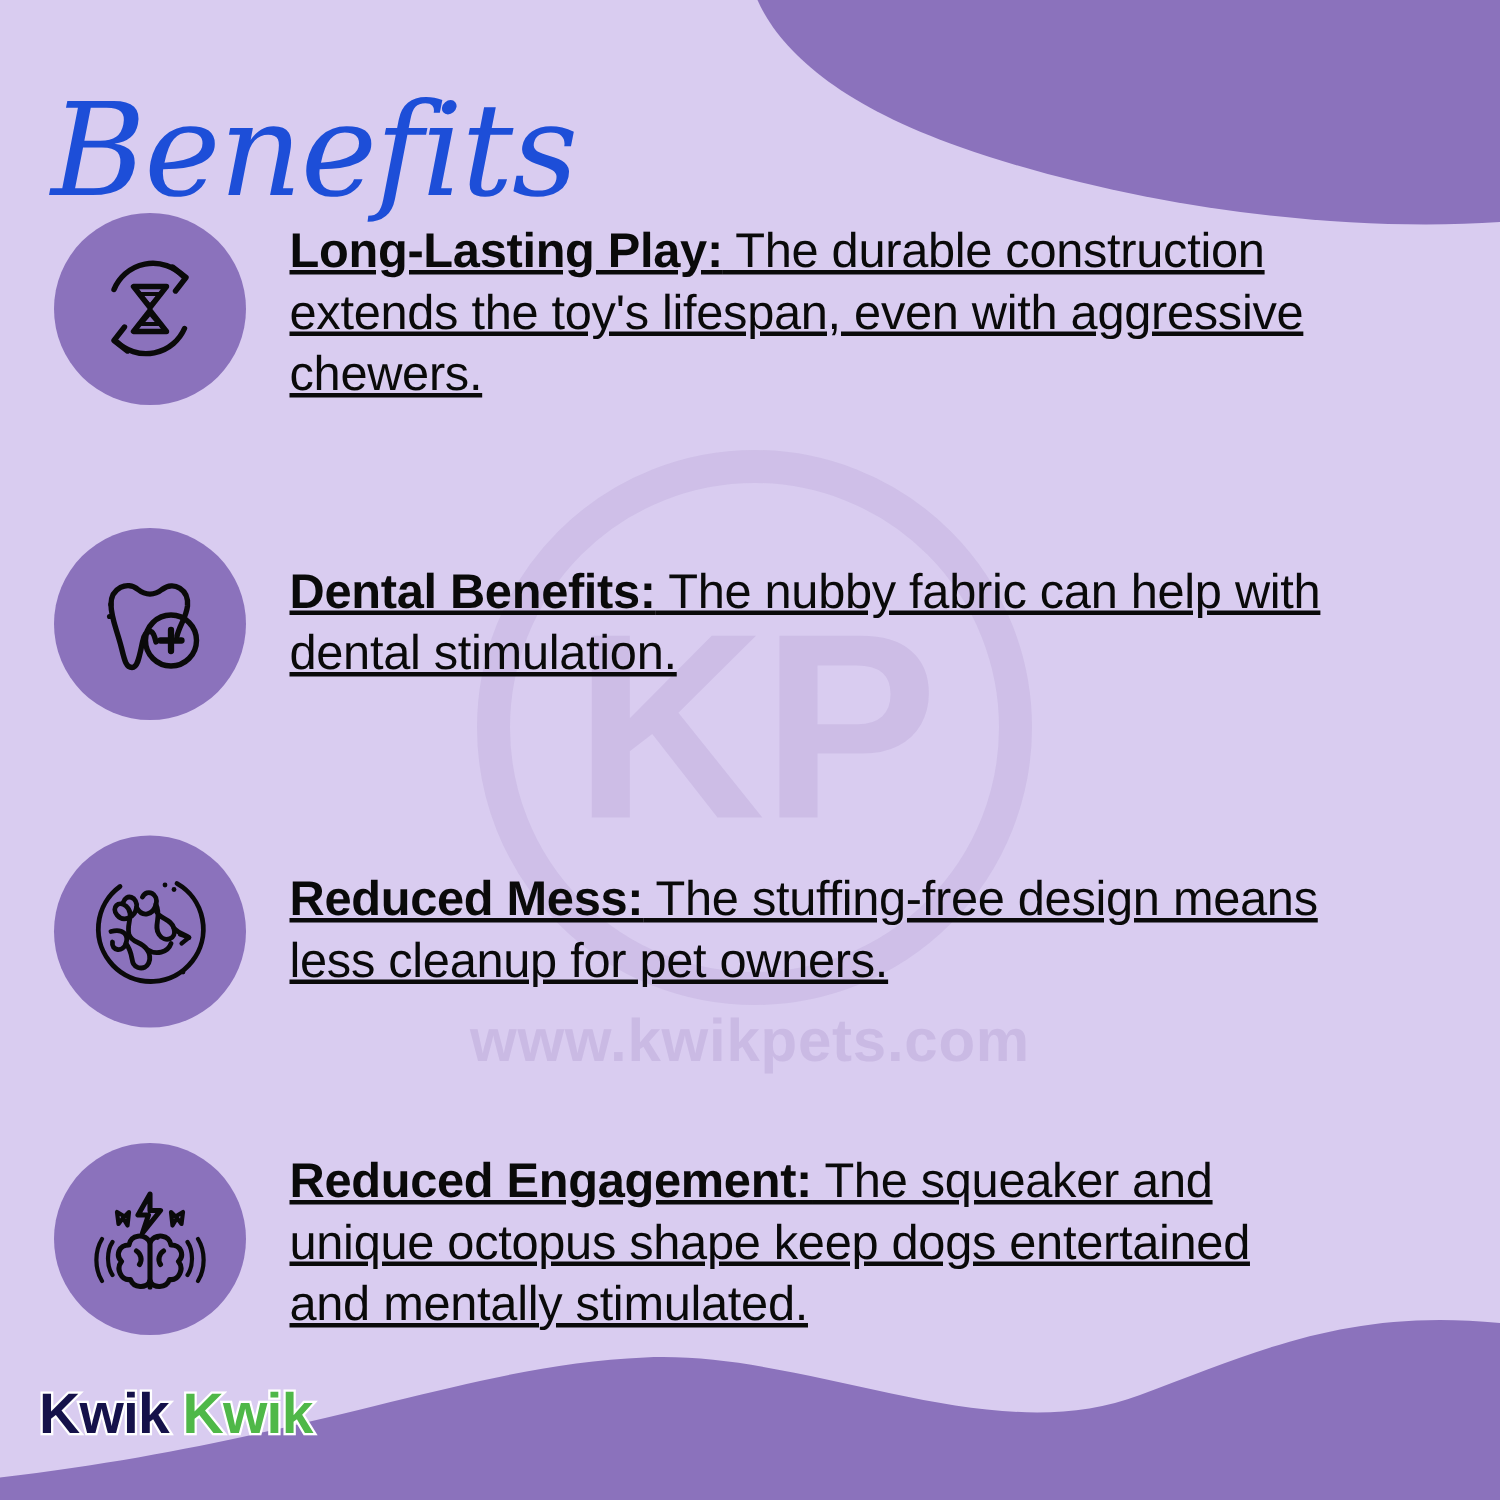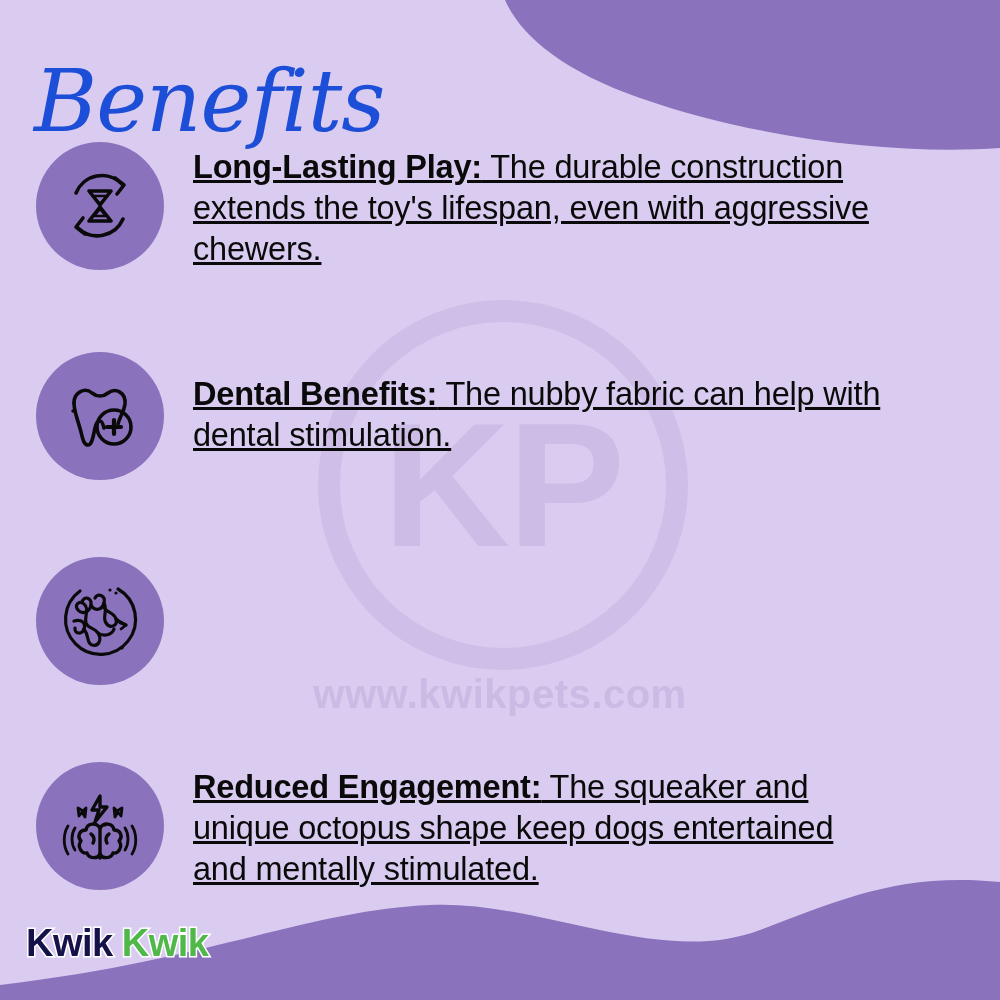--- a/index.html
+++ b/index.html
@@ -218,20 +218,23 @@
         <path d="M16,42 C24,40 28,44 26,50 C24,56 16,55 17,49"></path>
         <path d="M26,50 C32,58 28,64 34,66 C41,68 44,60 40,54 C36,48 30,50 28,44
                  C26,37 32,30 26,25 C21,21 16,26 20,31 C24,36 32,33 33,26
                  C34,19 26,16 24,23"></path>
         <path d="M33,26 C37,33 44,31 46,24 C48,17 40,13 37,19"></path>
         <path d="M46,24 C50,32 44,38 48,44 C52,50 60,47 58,40 C56,33 48,34 46,28"></path>
         <path d="M40,54 C46,58 54,56 56,50"></path>
         <path d="M58,40 C62,44 66,44 68,46"></path>
         <path d="M62,44 L68,46 L63,50" stroke-width="2.8"></path>
       </svg>
+    </div>
+    <div class="benefit-text">
+      <span class="lead">Reduced Mess:</span><span> The stuffing-free design means less cleanup for pet owners.</span>
     </div>
   </div>
 
   <div class="benefit-row" data-row="3">
     <div class="icon-badge">
       <svg width="84" height="84" viewBox="0 0 84 84" fill="none" stroke="#0A0A0A" stroke-width="3.4" stroke-linecap="round" stroke-linejoin="round">
         <path d="M42,12 L34,26 L41,26 L37,38 L49,23 L42,23 Z"></path>
         <path d="M20,24 L21,32 L24,28 L27,33 L28,24 L25,27 Z" stroke-width="2.8"></path>
         <path d="M64,24 L63,32 L60,28 L57,33 L56,24 L59,27 Z" stroke-width="2.8"></path>
         <path d="M42,44 L42,74"></path>

